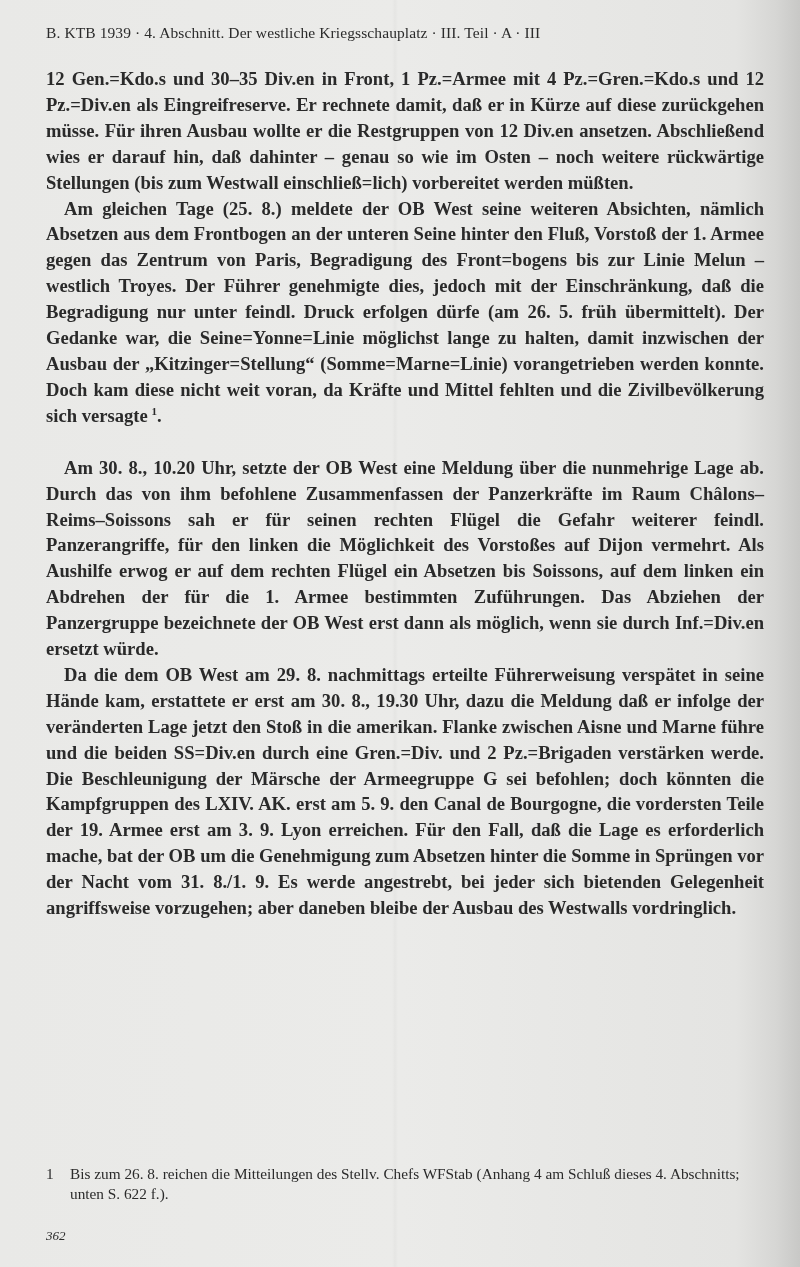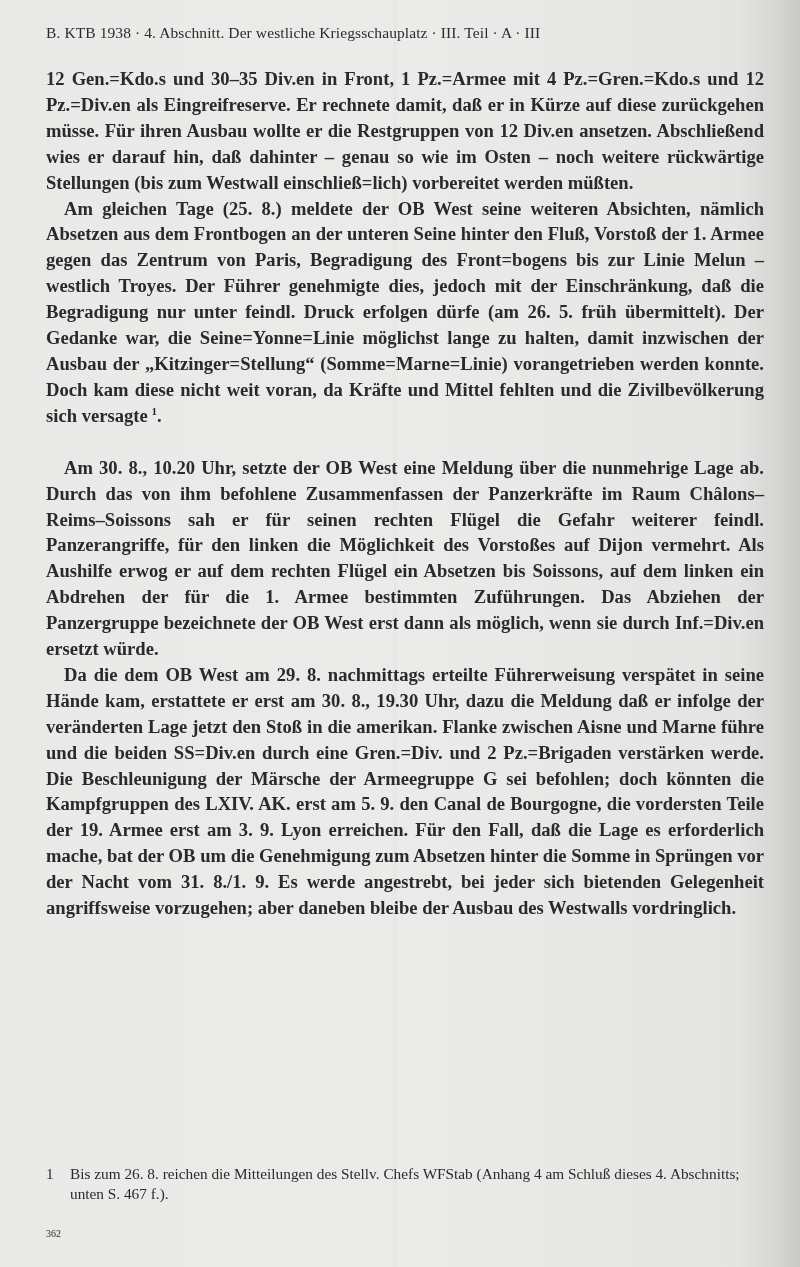--- a/index.html
+++ b/index.html
@@ -24,41 +24,41 @@
   .body-text p.gap { margin-top: 26px; }
   .body-text p.gap2 { margin-top: 24px; }
   sup { font-size: 11px; line-height: 0; vertical-align: 7px; }
   .footnote {
     position: absolute; top: 1164px; left: 0; width: 718px;
     font-size: 15.3px; line-height: 20px; display: flex;
   }
   .fn-num { width: 24px; flex: none; }
   .fn-text { flex: 1; }
   .folio {
-    position: absolute; top: 1228px; left: 0; font-size: 10px;
+    position: absolute; top: 1228px; left: 0; font-size: 13px; font-style: italic;
   }
   .fold {
     position: absolute; top: 0; left: 392px; width: 6px; height: 1267px;
     background: linear-gradient(to right, rgba(0,0,0,0), rgba(0,0,0,0.025), rgba(0,0,0,0));
   }
 </style>
 </head>
 <body>
 
 <div class="fold"></div>
 
 <div class="page">
-  <div class="running-head">B. KTB 1938 · 4. Abschnitt. Der westliche Kriegsschauplatz · III. Teil · A · III</div>
+  <div class="running-head">B. KTB 1939 · 4. Abschnitt. Der westliche Kriegsschauplatz · III. Teil · A · III</div>
 
   <div class="body-text">
     <p>12 Gen.=Kdo.s und 30–35 Div.en in Front, 1 Pz.=Armee mit 4 Pz.=Gren.=Kdo.s und 12 Pz.=Div.en als Eingreifreserve. Er rechnete damit, daß er in Kürze auf diese zurückgehen müsse. Für ihren Ausbau wollte er die Restgruppen von 12 Div.en ansetzen. Abschließend wies er darauf hin, daß dahinter – genau so wie im Osten – noch weitere rückwärtige Stellungen (bis zum Westwall einschließ=lich) vorbereitet werden müßten.</p>
     <p class="indent"><span>Am gleichen Tage (25. 8.) meldete der OB West seine weiteren Absichten, nämlich Absetzen aus dem Frontbogen an der unteren Seine hinter den Fluß, Vorstoß der 1. Armee gegen das Zentrum von Paris, Begradigung des Front=bogens bis zur Linie Melun – westlich Troyes. Der Führer genehmigte dies, jedoch mit der Einschränkung, daß die Begradigung nur unter feindl. Druck erfolgen dürfe (am 26. 5. früh übermittelt). Der Gedanke war, die Seine=Yonne=Linie möglichst lange zu halten, damit inzwischen der Ausbau der „Kitzinger=Stellung“ (Somme=Marne=Linie) vorangetrieben werden konnte. Doch kam diese nicht weit voran, da Kräfte und Mittel fehlten und die Zivilbevölkerung sich versagte</span> <sup>1</sup><span>.</span></p>
     <p class="indent gap">Am 30. 8., 10.20 Uhr, setzte der OB West eine Meldung über die nunmehrige Lage ab. Durch das von ihm befohlene Zusammenfassen der Panzerkräfte im Raum Châlons–Reims–Soissons sah er für seinen rechten Flügel die Gefahr weiterer feindl. Panzerangriffe, für den linken die Möglichkeit des Vorstoßes auf Dijon vermehrt. Als Aushilfe erwog er auf dem rechten Flügel ein Absetzen bis Soissons, auf dem linken ein Abdrehen der für die 1. Armee bestimmten Zuführungen. Das Abziehen der Panzergruppe bezeichnete der OB West erst dann als möglich, wenn sie durch Inf.=Div.en ersetzt würde.</p>
     <p class="indent">Da die dem OB West am 29. 8. nachmittags erteilte Führerweisung verspätet in seine Hände kam, erstattete er erst am 30. 8., 19.30 Uhr, dazu die Meldung daß er infolge der veränderten Lage jetzt den Stoß in die amerikan. Flanke zwischen Aisne und Marne führe und die beiden SS=Div.en durch eine Gren.=Div. und 2 Pz.=Brigaden verstärken werde. Die Beschleunigung der Märsche der Armeegruppe G sei befohlen; doch könnten die Kampfgruppen des LXIV. AK. erst am 5. 9. den Canal de Bourgogne, die vordersten Teile der 19. Armee erst am 3. 9. Lyon erreichen. Für den Fall, daß die Lage es erforderlich mache, bat der OB um die Genehmigung zum Absetzen hinter die Somme in Sprüngen vor der Nacht vom 31. 8./1. 9. Es werde angestrebt, bei jeder sich bietenden Gelegenheit angriffsweise vorzugehen; aber daneben bleibe der Ausbau des Westwalls vordringlich.</p>
   </div>
 
   <div class="footnote">
     <span class="fn-num">1</span>
-    <span class="fn-text">Bis zum 26. 8. reichen die Mitteilungen des Stellv. Chefs WFStab (Anhang 4 am Schluß dieses 4. Abschnitts; unten S. 467 f.).</span>
+    <span class="fn-text">Bis zum 26. 8. reichen die Mitteilungen des Stellv. Chefs WFStab (Anhang 4 am Schluß dieses 4. Abschnitts; unten S. 622 f.).</span>
   </div>
 
   <div class="folio">362</div>
 </div>
 
 </body></html>

